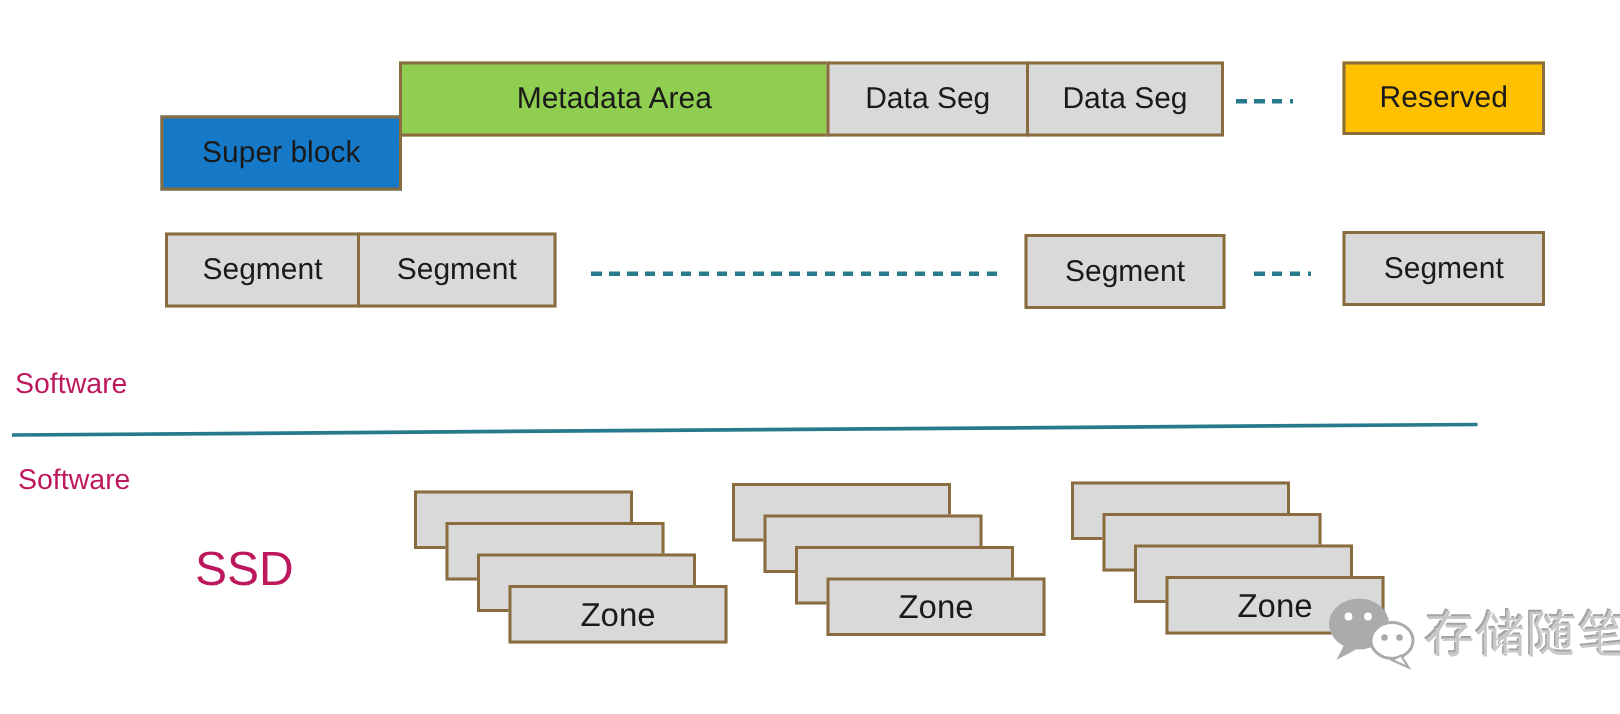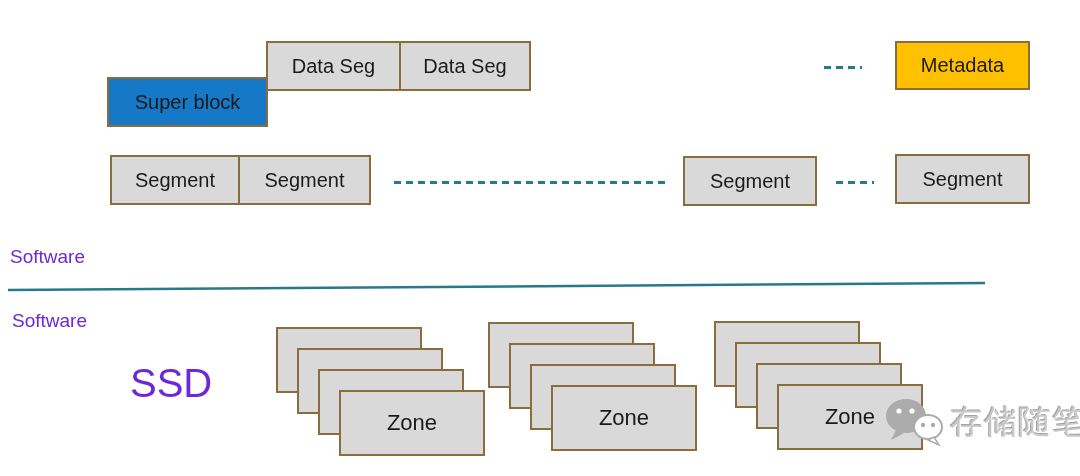--- a/index.html
+++ b/index.html
@@ -33,56 +33,57 @@
   
   .segbox{position:absolute;box-sizing:border-box;height:50px;background:var(--gray);
           border:2px solid var(--border);display:flex;align-items:center;justify-content:center;
           font-size:20px;}
   .seg1{left:110px;top:155px;width:130px;}
   .seg2{left:238px;top:155px;width:133px;}
   .seg3{left:683px;top:156px;width:134px;}
   .seg4{left:895px;top:154px;width:135px;}
 
   
-  .layer-label{position:absolute;font-size:19px;color:#6d28d9;}
+  .layer-label{position:absolute;font-size:19px;color:#be185d;}
   .lbl-software{left:10px;top:246px;}
   .lbl-hardware{left:12px;top:310px;}
-  .lbl-ssd{left:130px;top:361px;font-size:40px;}
+  .lbl-ssd{left:130px;top:361px;font-size:32px;}
   .overlay{position:absolute;left:0;top:0;pointer-events:none;}
 
   
   .stack{position:absolute;width:212px;height:118px;}
   .stack.s1{left:276px;top:327px;}
   .stack.s2{left:488px;top:322px;}
   .stack.s3{left:714px;top:321px;}
-  .zbox{position:absolute;box-sizing:border-box;width:146px;height:66px;
+  .zbox{position:absolute;box-sizing:border-box;width:146px;height:39px;
         background:var(--gray);border:2px solid var(--border);}
   .zbox.b1{left:0;top:0;}
   .zbox.b2{left:21px;top:21px;}
   .zbox.b3{left:42px;top:42px;}
   .zbox.b4{left:63px;top:63px;display:flex;align-items:center;justify-content:center;
            font-size:22px;color:var(--ink);}
 
   
   .wm{position:absolute;left:884px;top:396px;display:flex;align-items:center;}
   .wm-text{font-size:33px;letter-spacing:1px;color:var(--watermark);
            text-shadow:1px 1px 0 #ffffff,-1px -1px 0 #a3a3a3;margin-left:4px;white-space:nowrap;}
 </style>
 </head>
 <body>
 
 <div class="stage">
 
   <div class="top-bar">
     <div class="blk c-blue w-super">Super block</div>
+    <div class="blk c-green w-meta">Metadata Area</div>
     <div class="blk c-gray w-dseg1">Data Seg</div>
     <div class="blk c-gray w-dseg2">Data Seg</div>
   </div>
   <div class="dash dash-top"></div>
-  <div class="reserved">Metadata</div>
+  <div class="reserved">Reserved</div>
 
   <div class="segbox seg1">Segment</div>
   <div class="segbox seg2">Segment</div>
   <div class="dash dash-long"></div>
   <div class="segbox seg3">Segment</div>
   <div class="dash dash-mid"></div>
   <div class="segbox seg4">Segment</div>
 
   <div class="layer-label lbl-software">Software</div>
   <svg class="overlay" width="1080" height="476">

